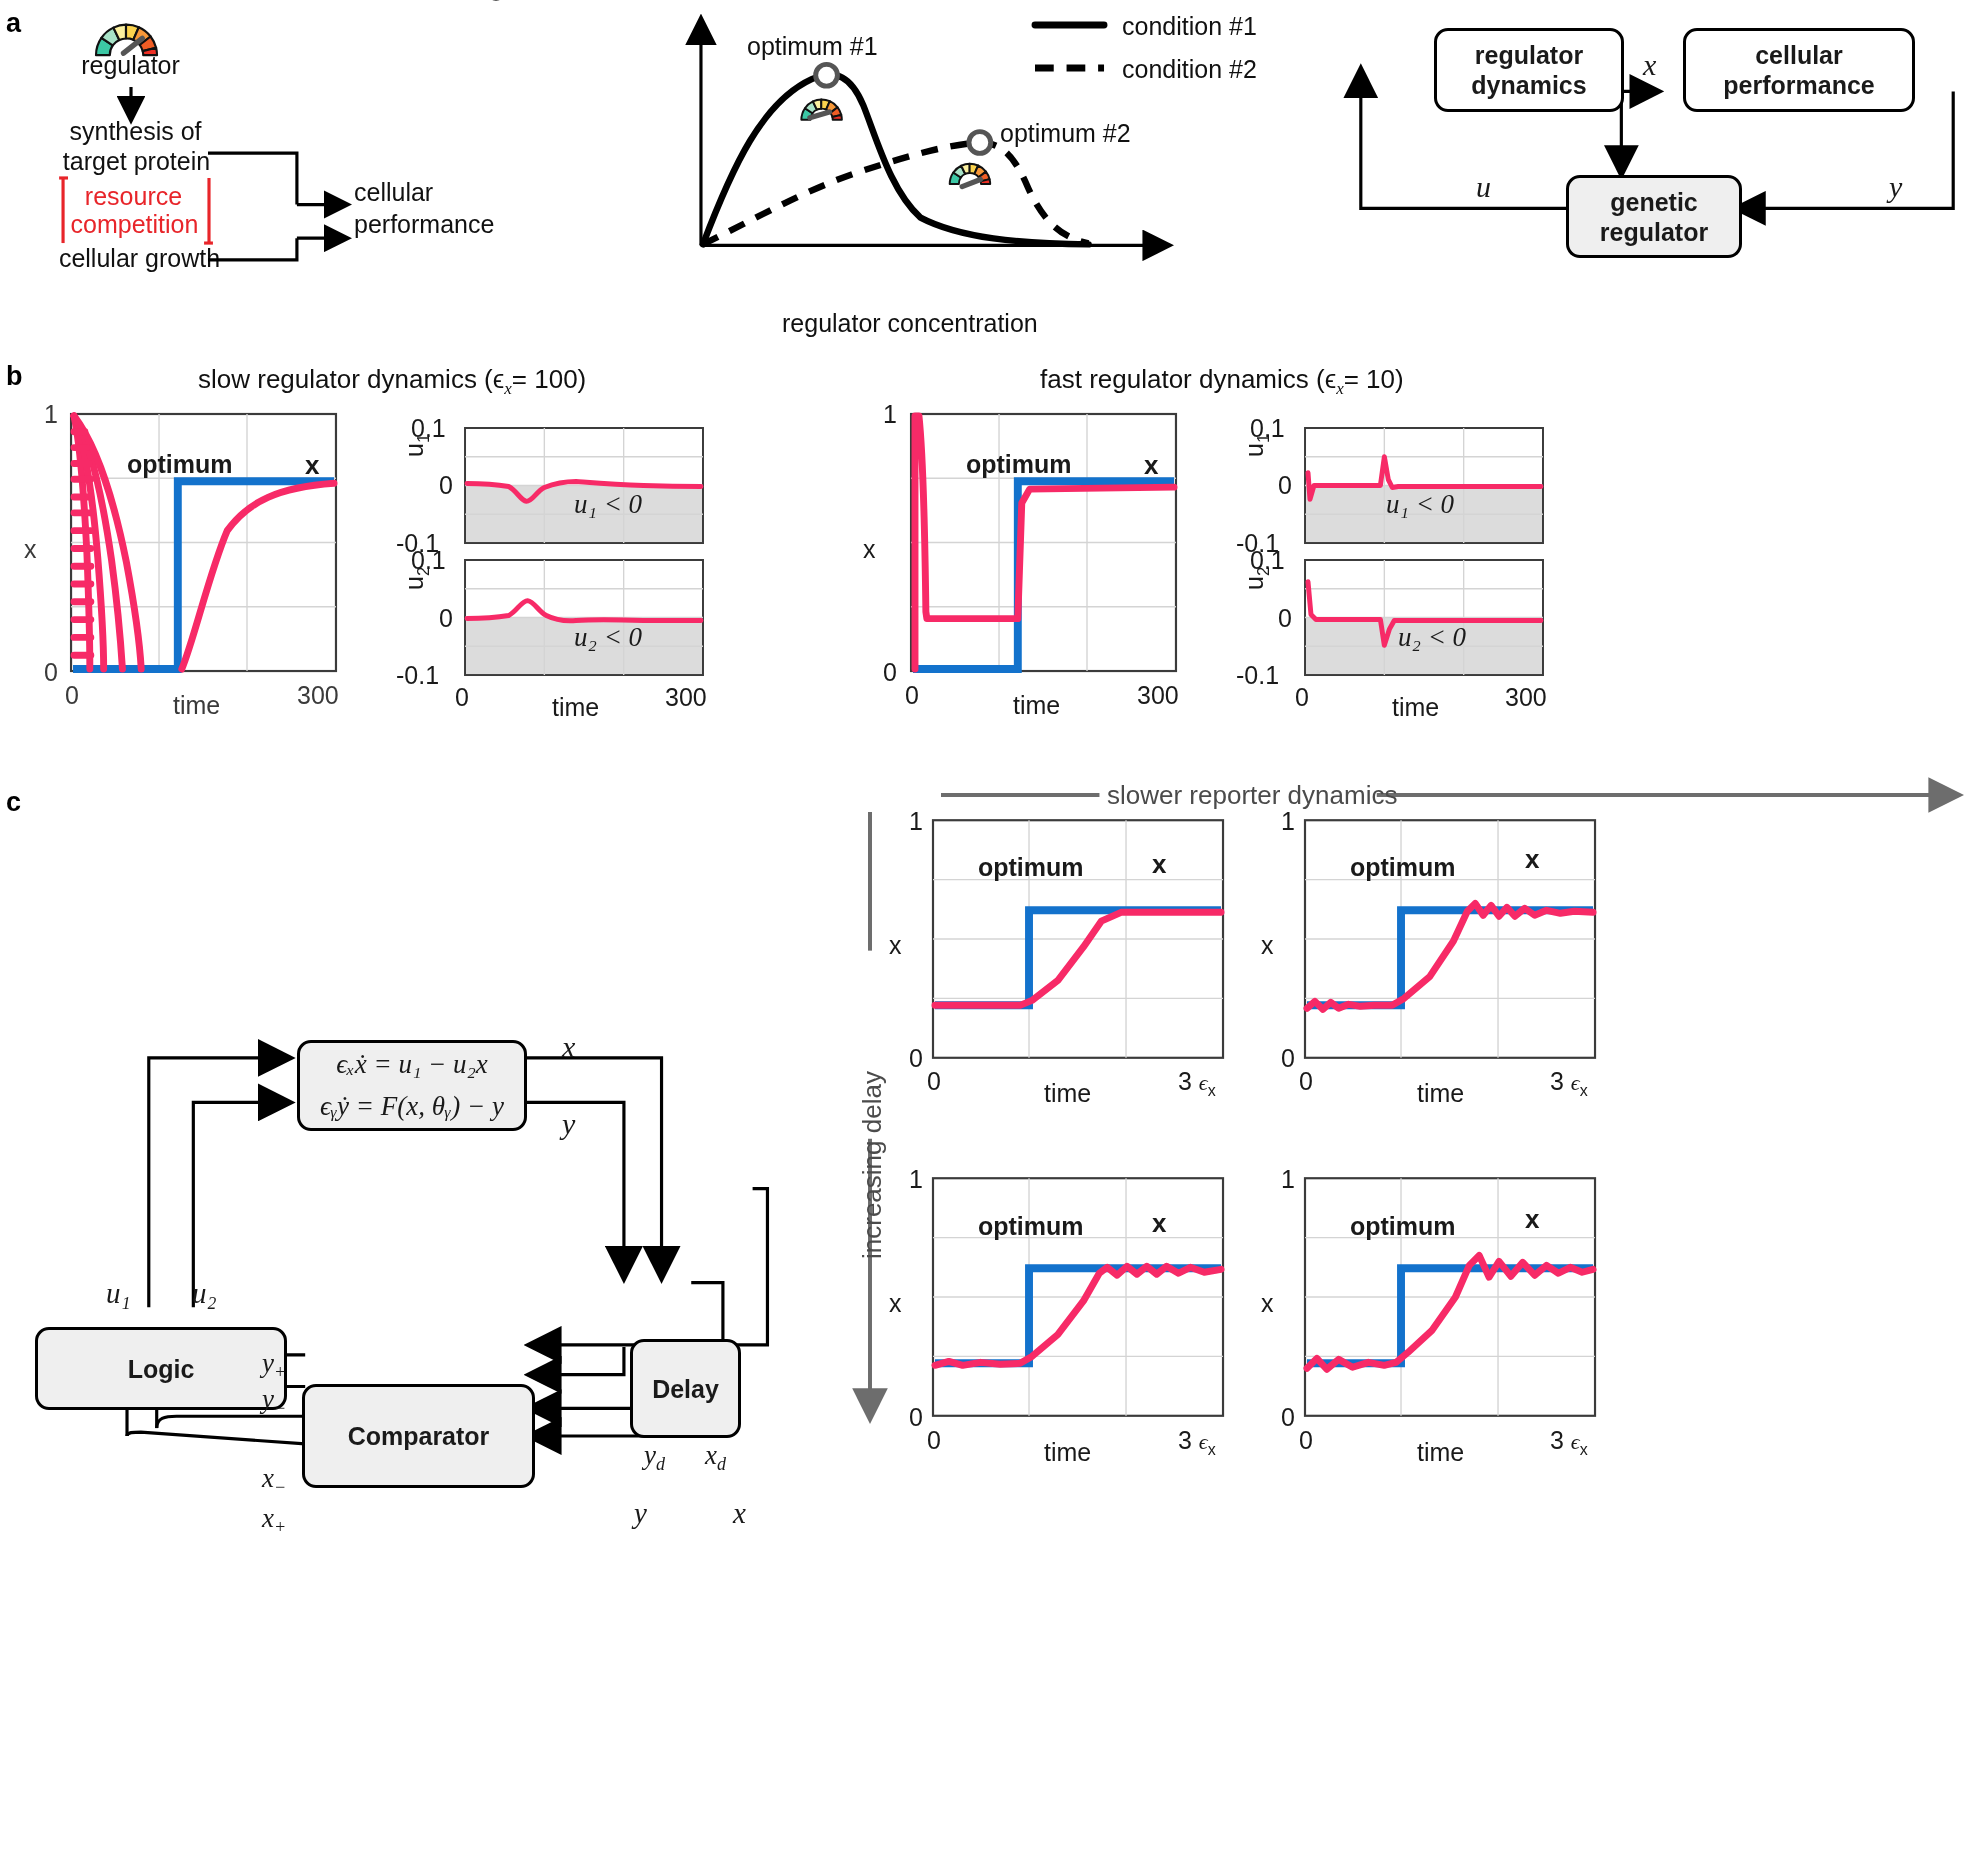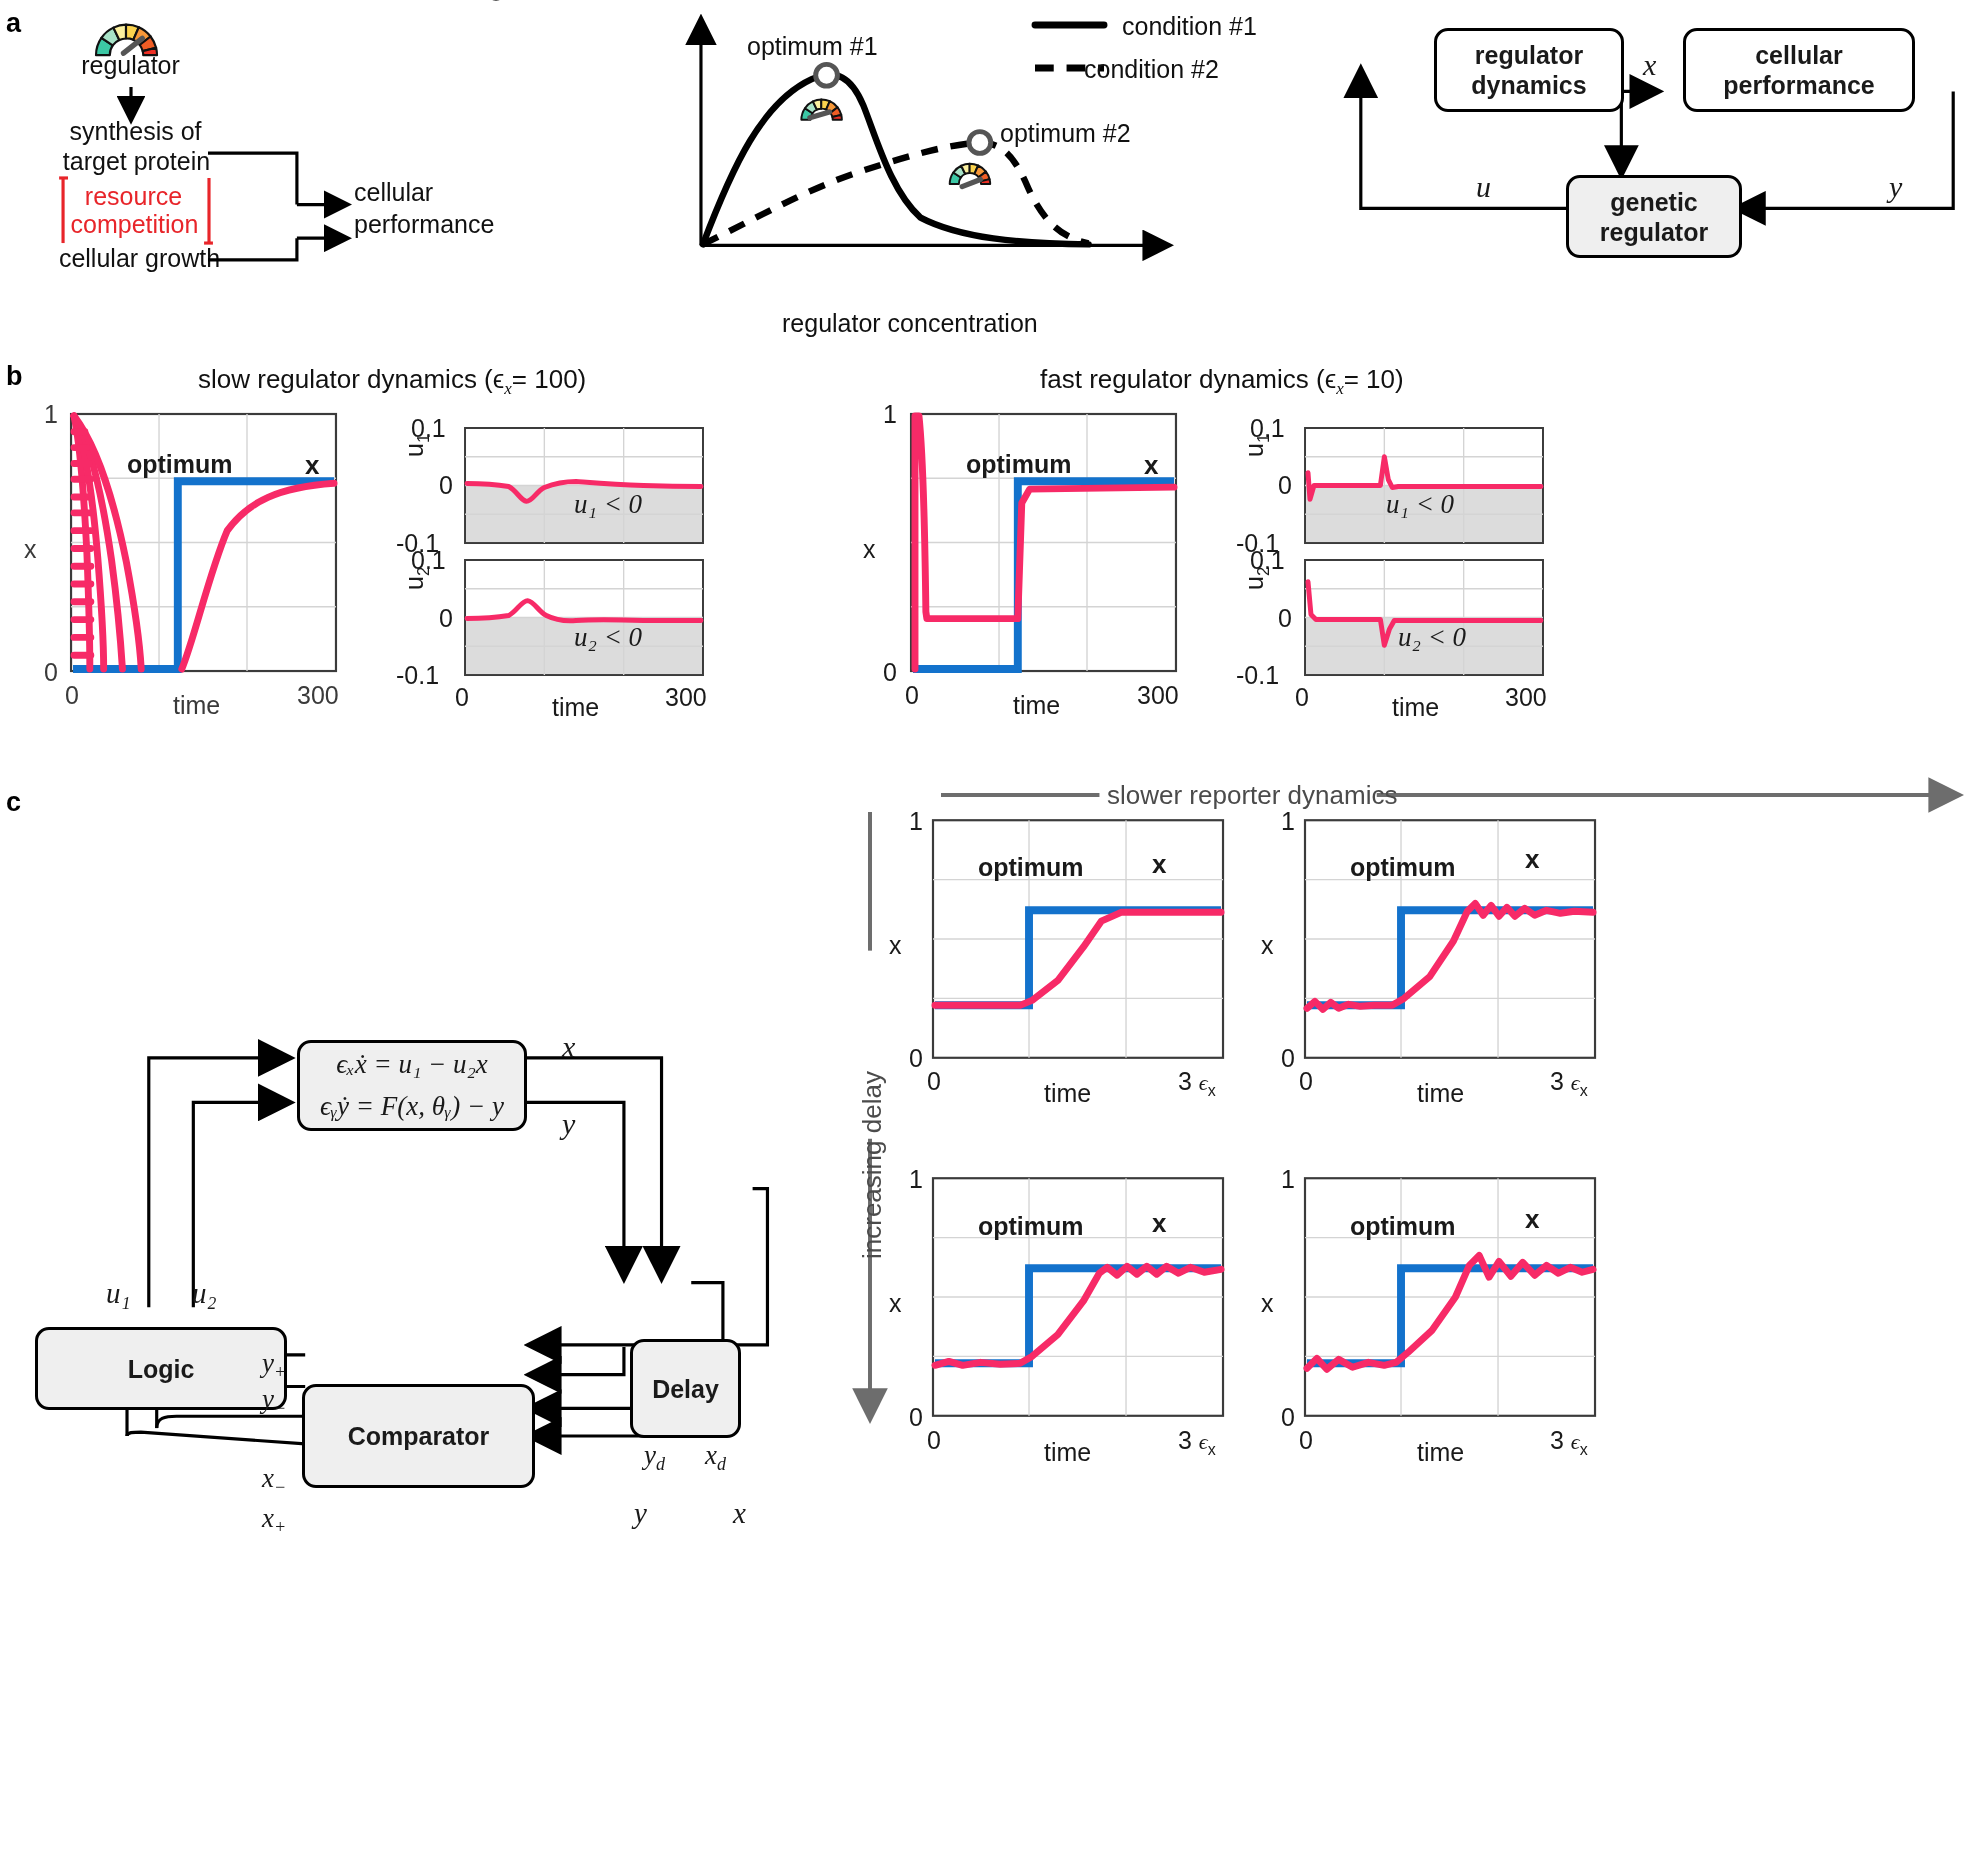--- a/index.html
+++ b/index.html
@@ -139,21 +139,21 @@
 <div class="abs txt" style="left:480px; top:22px; width:267px; transform:rotate(-90deg); transform-origin:left top; text-align:center; white-space:nowrap;">cellular performance</div>
 <div class="abs txt" style="left:782px; top:309px;">regulator concentration</div>
 
 <svg class="abs" style="left:1035px; top:18px;" width="71" height="14" viewBox="0 0 72 14">
   <line x1="0" y1="7" x2="70" y2="7" stroke="#000" stroke-width="7" stroke-linecap="round"></line>
 </svg>
 <div class="abs txt" style="left:1122px; top:12px;">condition #1</div>
 <svg class="abs" style="left:1035px; top:61px;" width="71" height="14" viewBox="0 0 72 14">
   <line x1="0" y1="7" x2="70" y2="7" stroke="#000" stroke-width="7" stroke-dasharray="19 13"></line>
 </svg>
-<div class="abs txt" style="left:1084px; top:55px;">condition #2</div>
+<div class="abs txt" style="left:1122px; top:55px;">condition #2</div>
 
 <svg class="abs" style="left:1341px; top:20px;" width="634" height="238" viewBox="0 0 640 240">
   <defs>
       <marker id="bdA" markerWidth="11" markerHeight="11" refX="9" refY="5.5" orient="auto">
         <path d="M0,0 L11,5.5 L0,11 z" fill="#000"></path>
       </marker>
     </defs>
 
   <line x1="240" y1="72" x2="320" y2="72" class="arrowline" stroke-width="3.6" marker-end="url(#bdA)"></line>
   <line x1="283" y1="72" x2="283" y2="155" class="arrowline" stroke-width="3.6" marker-end="url(#bdA)"></line>

